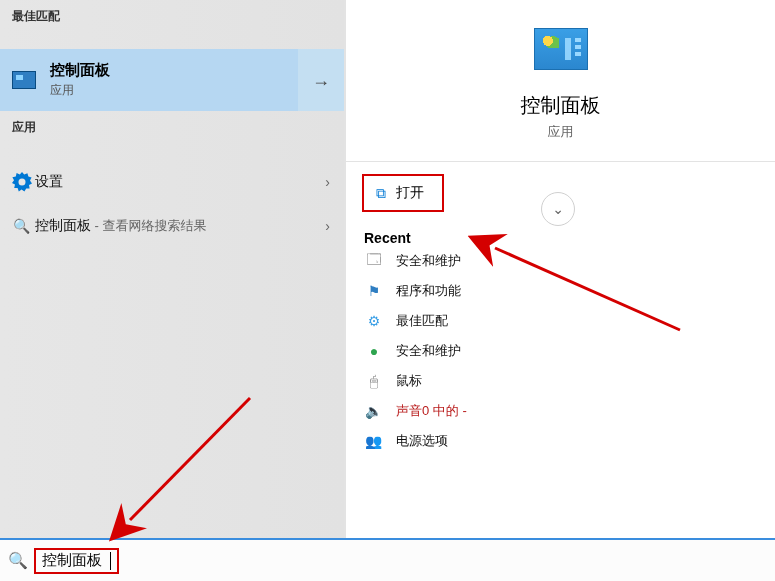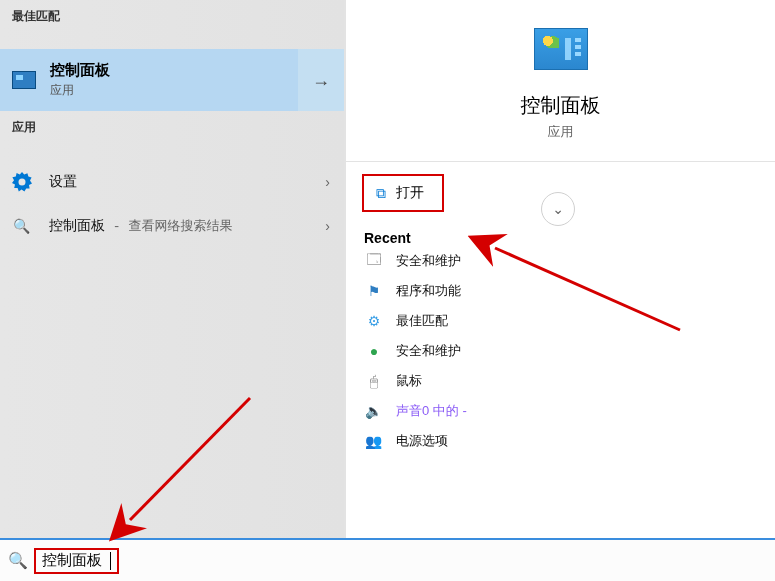--- a/index.html
+++ b/index.html
@@ -53,22 +53,22 @@
     width: 20px; height: 20px; background: #0078d4;
     clip-path: polygon(50% 0%, 61% 12%, 77% 6%, 82% 23%, 98% 28%, 90% 43%, 100% 57%, 85% 65%, 88% 82%, 71% 82%, 62% 97%, 48% 88%, 34% 97%, 28% 80%, 11% 80%, 15% 63%, 0% 55%, 10% 41%, 2% 26%, 19% 22%, 23% 5%, 39% 12%);
     position: relative;
   }
   .gear-icon::after {
     content: ""; position: absolute; left: 50%; top: 50%;
     width: 7px; height: 7px; background: #e6e6e6;
     border-radius: 50%; transform: translate(-50%, -50%);
   }
   .search-icon-dark { font-size: 14px; color: #222; }
-  .row-text { margin-left: 17px; font-size: 14px; color: #111; }
-  .row-sub { color: #666; font-size: 13px; font-family: Liberation Mono, monospace; }
+  .row-text { margin-left: 3px; font-size: 14px; color: #111; }
+  .row-sub { color: #666; font-size: 13px; }
   .row-chevron {
     position: absolute; right: 14px; top: 50%; transform: translateY(-50%);
     font-size: 14px; color: #666;
   }
   .right {
     flex: 1; background: #fff; border-left: 2px solid #e3e3e3;
     display: flex; flex-direction: column; align-items: stretch;
   }
   .preview {
     display: flex; flex-direction: column; align-items: center;
@@ -121,21 +121,21 @@
   .c1 { color: #6a6a6a; }
   .c2 { color: #2f7ec2; }
   .c3 { color: #3a9fe6; }
   .c4 { color: #2ea44f; }
   .c5 { color: #555; }
   .c-multi {
     background: conic-gradient(#e63946 0 90deg, #2a9d8f 90deg 180deg,
                #e9c46a 180deg 270deg, #264653 270deg 360deg);
     width: 14px; height: 14px; display: inline-block;
   }
-  .muted .txt { color: #8b5cf6; }
+  .muted .txt { color: #b91c1c; }
   .muted .ic { color: #bbb; }
 
   .search-bar {
     position: absolute; left: 0; bottom: 0; height: 43px; width: 100%;
     border-top: 2px solid #3a8dde; background: #fcfcfc;
     display: flex; align-items: center; padding: 0 8px;
   }
   .sb-icon { font-size: 16px; color: #333; margin-right: 6px; }
   .search-field-box {
     border: 2px solid #d40000; padding: 2px 6px;

